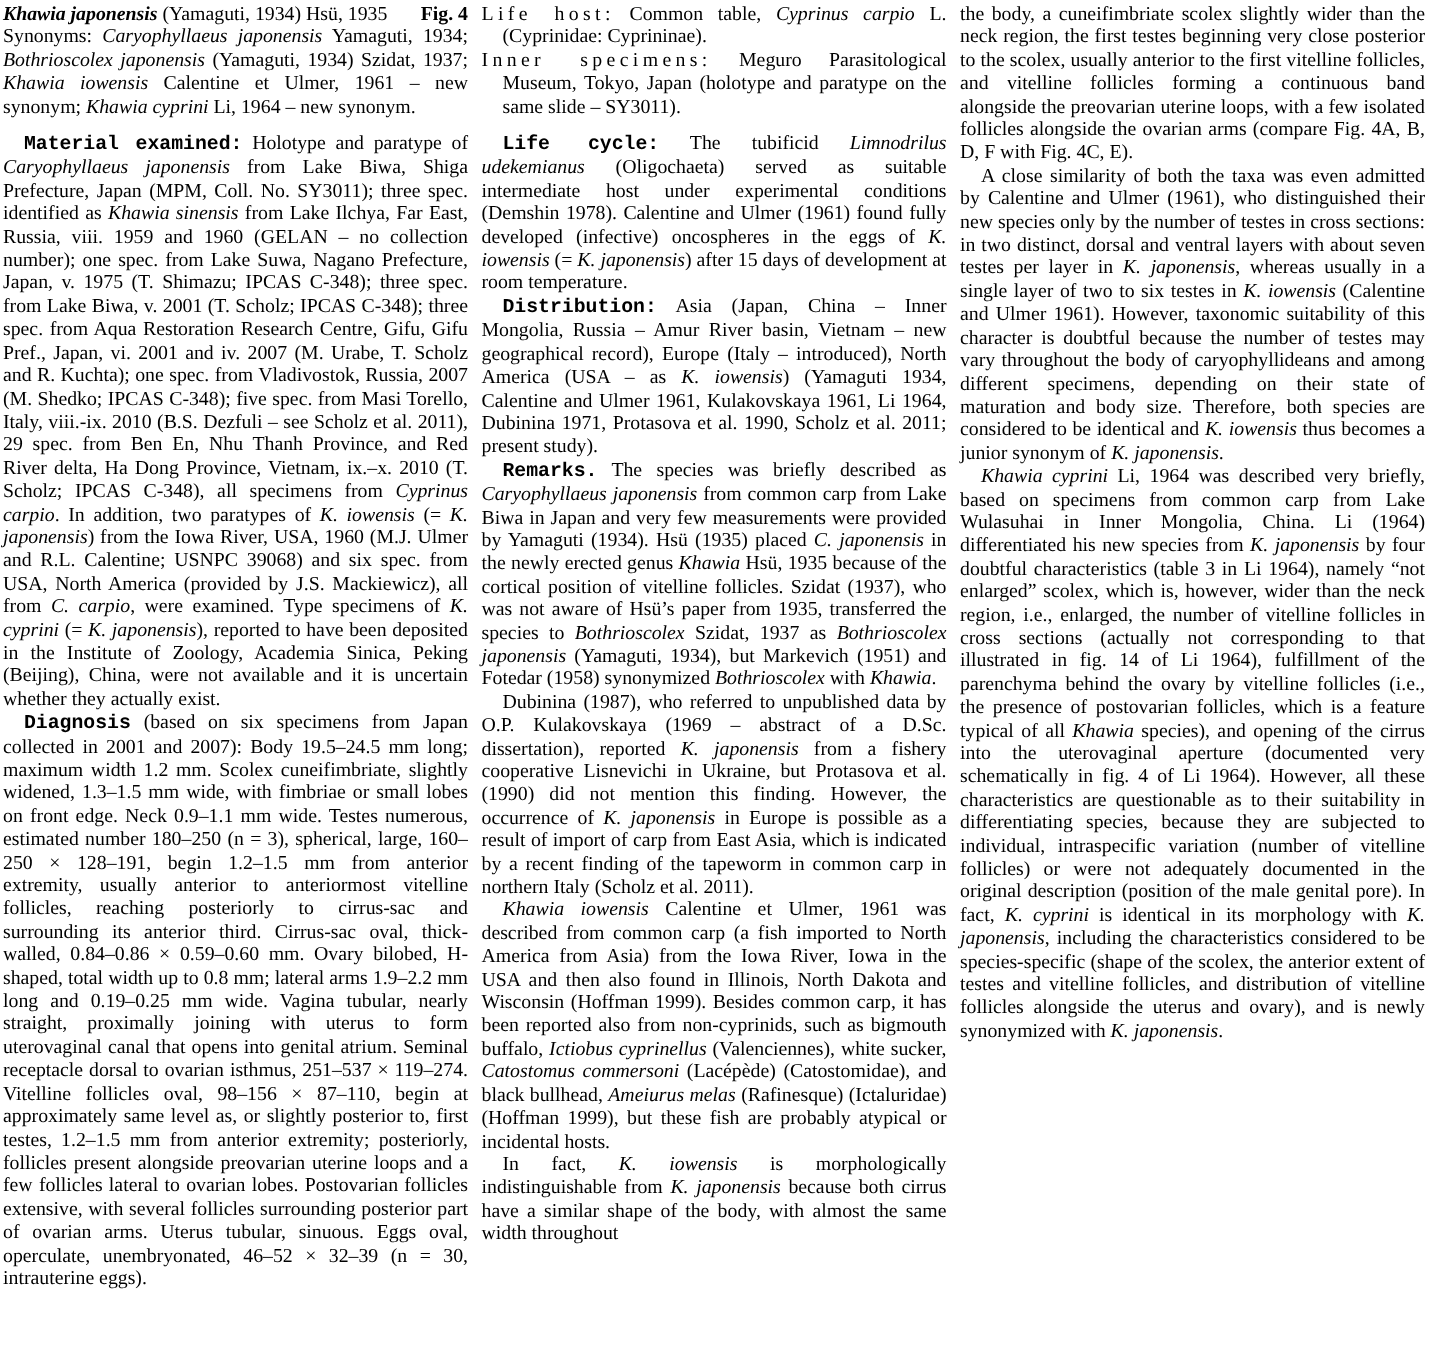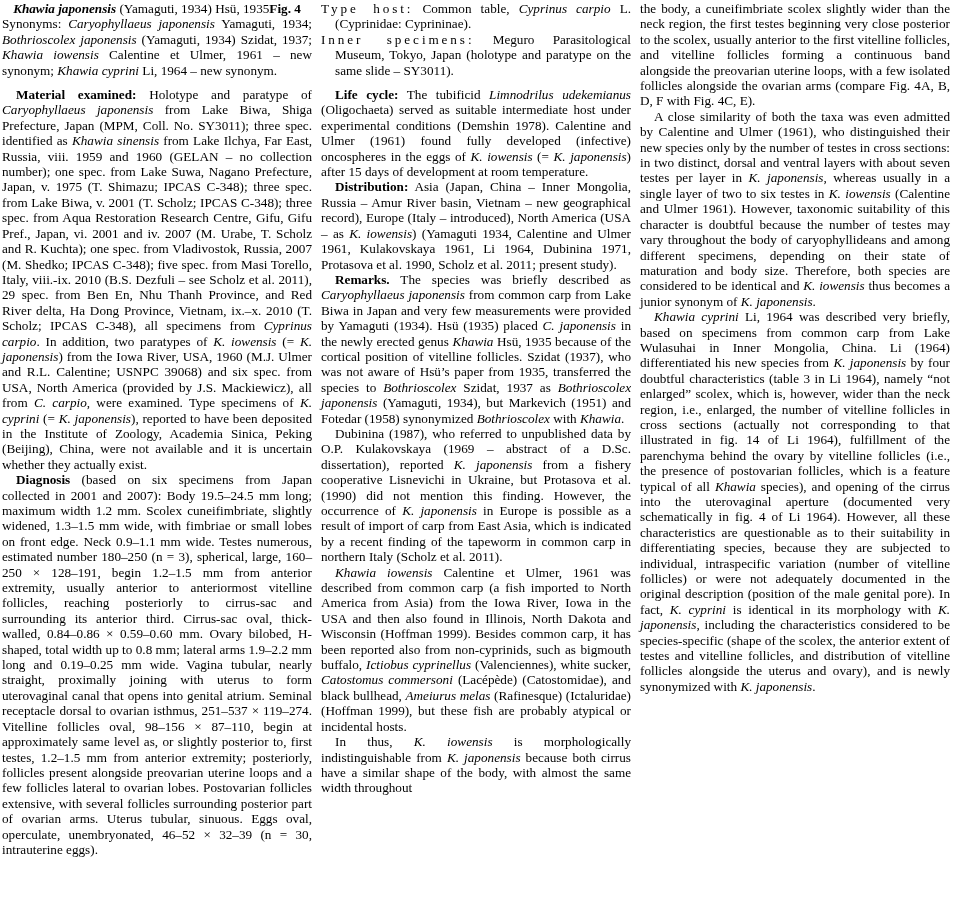--- a/index.html
+++ b/index.html
@@ -26,51 +26,51 @@
     width: 310px;
     flex: 0 0 310px;
     text-align: justify;
   }
   p { margin: 0; }
   .para.indent { text-indent: 14px; }
   .para.gap { margin-top: 9px; }
   .para.hang { padding-left: 14px; text-indent: -14px; }
   .titleline {
     display: flex;
-    justify-content: center;
+    justify-content: space-between;
     white-space: nowrap;
   }
   .run-n { font-style: normal; font-weight: normal; }
   .run-i { font-style: italic; }
-  .run-b { font-weight: bold; }
+  .run-b { font-weight: bold; font-family: Liberation Mono, monospace; }
   .run-bi { font-weight: bold; font-style: italic; }
   .run-ls { letter-spacing: 0.22em; word-spacing: 0.18em; }
   .fig-ref { font-weight: bold; }
 </style>
 </head>
 <body>
 
 <div class="page">
   <div class="col">
       <p class="titleline">
         <span><span class="run-bi">Khawia japonensis</span><span class="run-n"> (Yamaguti, 1934) Hsü, 1935</span></span>
         <span class="fig-ref">Fig. 4</span>
       </p>
       <p class="para"><span class="run-n">Synonyms: </span><span class="run-i">Caryophyllaeus japonensis</span><span class="run-n"> Yamaguti, 1934; </span><span class="run-i">Bothrioscolex japonensis</span><span class="run-n"> (Yamaguti, 1934) Szidat, 1937; </span><span class="run-i">Khawia iowensis</span><span class="run-n"> Calentine et Ulmer, 1961 – new synonym; </span><span class="run-i">Khawia cyprini</span><span class="run-n"> Li, 1964 – new synonym.</span></p>
       <p class="para indent gap"><span class="run-b">Material examined:</span><span class="run-n"> Holotype and paratype of </span><span class="run-i">Caryophyllaeus japonensis</span><span class="run-n"> from Lake Biwa, Shiga Prefecture, Japan (MPM, Coll. No. SY3011); three spec. identified as </span><span class="run-i">Khawia sinensis</span><span class="run-n"> from Lake Ilchya, Far East, Russia, viii. 1959 and 1960 (GELAN – no collection number); one spec. from Lake Suwa, Nagano Prefecture, Japan, v. 1975 (T. Shimazu; IPCAS C-348); three spec. from Lake Biwa, v. 2001 (T. Scholz; IPCAS C-348); three spec. from Aqua Restoration Research Centre, Gifu, Gifu Pref., Japan, vi. 2001 and iv. 2007 (M. Urabe, T. Scholz and R. Kuchta); one spec. from Vladivostok, Russia, 2007 (M. Shedko; IPCAS C-348); five spec. from Masi Torello, Italy, viii.-ix. 2010 (B.S. Dezfuli – see Scholz et al. 2011), 29 spec. from Ben En, Nhu Thanh Province, and Red River delta, Ha Dong Province, Vietnam, ix.–x. 2010 (T. Scholz; IPCAS C-348), all specimens from </span><span class="run-i">Cyprinus carpio</span><span class="run-n">. In addition, two paratypes of </span><span class="run-i">K. iowensis</span><span class="run-n"> (= </span><span class="run-i">K. japonensis</span><span class="run-n">) from the Iowa River, USA, 1960 (M.J. Ulmer and R.L. Calentine; USNPC 39068) and six spec. from USA, North America (provided by J.S. Mackiewicz), all from </span><span class="run-i">C. carpio</span><span class="run-n">, were examined. Type specimens of </span><span class="run-i">K. cyprini</span><span class="run-n"> (= </span><span class="run-i">K. japonensis</span><span class="run-n">), reported to have been deposited in the Institute of Zoology, Academia Sinica, Peking (Beijing), China, were not available and it is uncertain whether they actually exist.</span></p>
       <p class="para indent"><span class="run-b">Diagnosis</span><span class="run-n"> (based on six specimens from Japan collected in 2001 and 2007): Body 19.5–24.5 mm long; maximum width 1.2 mm. Scolex cuneifimbriate, slightly widened, 1.3–1.5 mm wide, with fimbriae or small lobes on front edge. Neck 0.9–1.1 mm wide. Testes numerous, estimated number 180–250 (n = 3), spherical, large, 160–250 × 128–191, begin 1.2–1.5 mm from anterior extremity, usually anterior to anteriormost vitelline follicles, reaching posteriorly to cirrus-sac and surrounding its anterior third. Cirrus-sac oval, thick-walled, 0.84–0.86 × 0.59–0.60 mm. Ovary bilobed, H-shaped, total width up to 0.8 mm; lateral arms 1.9–2.2 mm long and 0.19–0.25 mm wide. Vagina tubular, nearly straight, proximally joining with uterus to form uterovaginal canal that opens into genital atrium. Seminal receptacle dorsal to ovarian isthmus, 251–537 × 119–274. Vitelline follicles oval, 98–156 × 87–110, begin at approximately same level as, or slightly posterior to, first testes, 1.2–1.5 mm from anterior extremity; posteriorly, follicles present alongside preovarian uterine loops and a few follicles lateral to ovarian lobes. Postovarian follicles extensive, with several follicles surrounding posterior part of ovarian arms. Uterus tubular, sinuous. Eggs oval, operculate, unembryonated, 46–52 × 32–39 (n = 30, intrauterine eggs).</span></p>
     </div>
   <div class="col">
-      <p class="para hang"><span class="run-ls">Type host:</span><span class="run-n"> Common table, </span><span class="run-i">Cyprinus carpio</span><span class="run-n"> L. (Cyprinidae: Cyprininae).</span></p>
+      <p class="para hang"><span class="run-ls">Life host:</span><span class="run-n"> Common table, </span><span class="run-i">Cyprinus carpio</span><span class="run-n"> L. (Cyprinidae: Cyprininae).</span></p>
       <p class="para hang"><span class="run-ls">Inner specimens:</span><span class="run-n"> Meguro Parasitological Museum, Tokyo, Japan (holotype and paratype on the same slide – SY3011).</span></p>
       <p class="para indent gap"><span class="run-b">Life cycle:</span><span class="run-n"> The tubificid </span><span class="run-i">Limnodrilus udekemianus</span><span class="run-n"> (Oligochaeta) served as suitable intermediate host under experimental conditions (Demshin 1978). Calentine and Ulmer (1961) found fully developed (infective) oncospheres in the eggs of </span><span class="run-i">K. iowensis</span><span class="run-n"> (= </span><span class="run-i">K. japonensis</span><span class="run-n">) after 15 days of development at room temperature.</span></p>
       <p class="para indent"><span class="run-b">Distribution:</span><span class="run-n"> Asia (Japan, China – Inner Mongolia, Russia – Amur River basin, Vietnam – new geographical record), Europe (Italy – introduced), North America (USA – as </span><span class="run-i">K. iowensis</span><span class="run-n">) (Yamaguti 1934, Calentine and Ulmer 1961, Kulakovskaya 1961, Li 1964, Dubinina 1971, Protasova et al. 1990, Scholz et al. 2011; present study).</span></p>
       <p class="para indent"><span class="run-b">Remarks.</span><span class="run-n"> The species was briefly described as </span><span class="run-i">Caryophyllaeus japonensis</span><span class="run-n"> from common carp from Lake Biwa in Japan and very few measurements were provided by Yamaguti (1934). Hsü (1935) placed </span><span class="run-i">C. japonensis</span><span class="run-n"> in the newly erected genus </span><span class="run-i">Khawia</span><span class="run-n"> Hsü, 1935 because of the cortical position of vitelline follicles. Szidat (1937), who was not aware of Hsü’s paper from 1935, transferred the species to </span><span class="run-i">Bothrioscolex</span><span class="run-n"> Szidat, 1937 as </span><span class="run-i">Bothrioscolex japonensis</span><span class="run-n"> (Yamaguti, 1934), but Markevich (1951) and Fotedar (1958) synonymized </span><span class="run-i">Bothrioscolex</span><span class="run-n"> with </span><span class="run-i">Khawia</span><span class="run-n">.</span></p>
       <p class="para indent"><span class="run-n">Dubinina (1987), who referred to unpublished data by O.P. Kulakovskaya (1969 – abstract of a D.Sc. dissertation), reported </span><span class="run-i">K. japonensis</span><span class="run-n"> from a fishery cooperative Lisnevichi in Ukraine, but Protasova et al. (1990) did not mention this finding. However, the occurrence of </span><span class="run-i">K. japonensis</span><span class="run-n"> in Europe is possible as a result of import of carp from East Asia, which is indicated by a recent finding of the tapeworm in common carp in northern Italy (Scholz et al. 2011).</span></p>
       <p class="para indent"><span class="run-i">Khawia iowensis</span><span class="run-n"> Calentine et Ulmer, 1961 was described from common carp (a fish imported to North America from Asia) from the Iowa River, Iowa in the USA and then also found in Illinois, North Dakota and Wisconsin (Hoffman 1999). Besides common carp, it has been reported also from non-cyprinids, such as bigmouth buffalo, </span><span class="run-i">Ictiobus cyprinellus</span><span class="run-n"> (Valenciennes), white sucker, </span><span class="run-i">Catostomus commersoni</span><span class="run-n"> (Lacépède) (Catostomidae), and black bullhead, </span><span class="run-i">Ameiurus melas</span><span class="run-n"> (Rafinesque) (Ictaluridae) (Hoffman 1999), but these fish are probably atypical or incidental hosts.</span></p>
-      <p class="para indent"><span class="run-n">In thus, </span><span class="run-i">K. iowensis</span><span class="run-n"> is morphologically indistinguishable from </span><span class="run-i">K. japonensis</span><span class="run-n"> because both cirrus have a similar shape of the body, with almost the same width throughout</span></p>
+      <p class="para indent"><span class="run-n">In fact, </span><span class="run-i">K. iowensis</span><span class="run-n"> is morphologically indistinguishable from </span><span class="run-i">K. japonensis</span><span class="run-n"> because both cirrus have a similar shape of the body, with almost the same width throughout</span></p>
     </div>
   <div class="col">
       <p class="para"><span class="run-n">the body, a cuneifimbriate scolex slightly wider than the neck region, the first testes beginning very close posterior to the scolex, usually anterior to the first vitelline follicles, and vitelline follicles forming a continuous band alongside the preovarian uterine loops, with a few isolated follicles alongside the ovarian arms (compare Fig. 4A, B, D, F with Fig. 4C, E).</span></p>
       <p class="para indent"><span class="run-n">A close similarity of both the taxa was even admitted by Calentine and Ulmer (1961), who distinguished their new species only by the number of testes in cross sections: in two distinct, dorsal and ventral layers with about seven testes per layer in </span><span class="run-i">K. japonensis</span><span class="run-n">, whereas usually in a single layer of two to six testes in </span><span class="run-i">K. iowensis</span><span class="run-n"> (Calentine and Ulmer 1961). However, taxonomic suitability of this character is doubtful because the number of testes may vary throughout the body of caryophyllideans and among different specimens, depending on their state of maturation and body size. Therefore, both species are considered to be identical and </span><span class="run-i">K. iowensis</span><span class="run-n"> thus becomes a junior synonym of </span><span class="run-i">K. japonensis</span><span class="run-n">.</span></p>
       <p class="para indent"><span class="run-i">Khawia cyprini</span><span class="run-n"> Li, 1964 was described very briefly, based on specimens from common carp from Lake Wulasuhai in Inner Mongolia, China. Li (1964) differentiated his new species from </span><span class="run-i">K. japonensis</span><span class="run-n"> by four doubtful characteristics (table 3 in Li 1964), namely “not enlarged” scolex, which is, however, wider than the neck region, i.e., enlarged, the number of vitelline follicles in cross sections (actually not corresponding to that illustrated in fig. 14 of Li 1964), fulfillment of the parenchyma behind the ovary by vitelline follicles (i.e., the presence of postovarian follicles, which is a feature typical of all </span><span class="run-i">Khawia</span><span class="run-n"> species), and opening of the cirrus into the uterovaginal aperture (documented very schematically in fig. 4 of Li 1964). However, all these characteristics are questionable as to their suitability in differentiating species, because they are subjected to individual, intraspecific variation (number of vitelline follicles) or were not adequately documented in the original description (position of the male genital pore). In fact, </span><span class="run-i">K. cyprini</span><span class="run-n"> is identical in its morphology with </span><span class="run-i">K. japonensis</span><span class="run-n">, including the characteristics considered to be species-specific (shape of the scolex, the anterior extent of testes and vitelline follicles, and distribution of vitelline follicles alongside the uterus and ovary), and is newly synonymized with </span><span class="run-i">K. japonensis</span><span class="run-n">.</span></p>
     </div>
 </div>
 
 </body></html>

